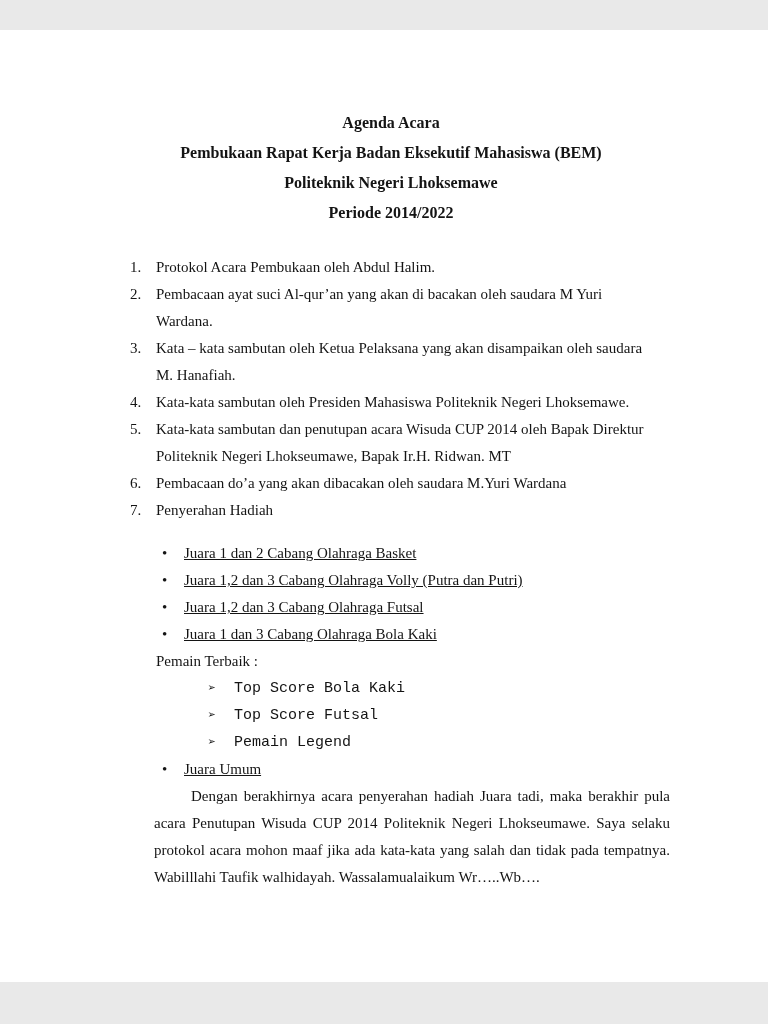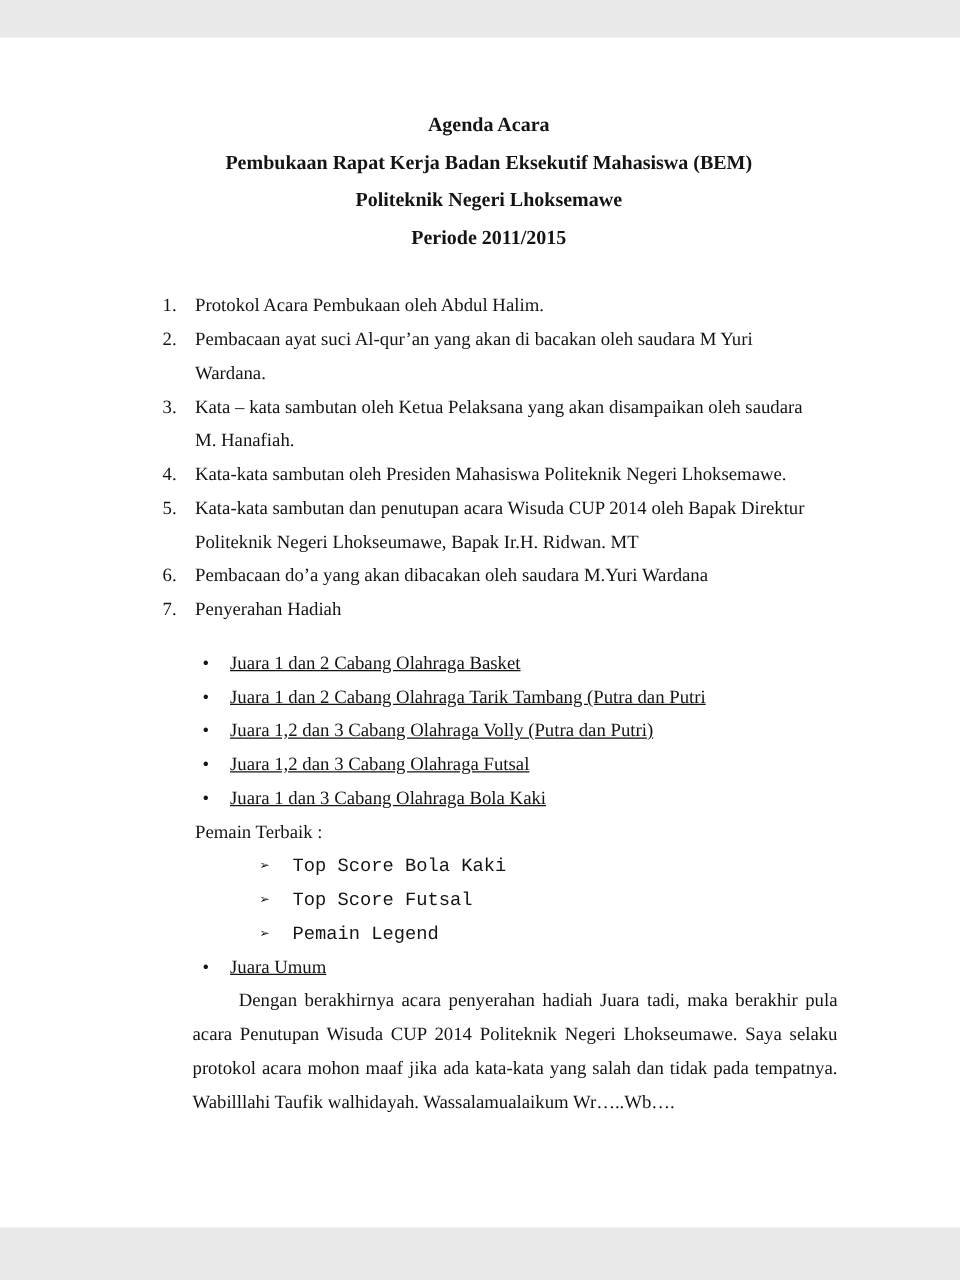--- a/index.html
+++ b/index.html
@@ -17,21 +17,21 @@
     background: #e9e9e9;
     overflow: hidden;
   }
   .page {
     position: absolute;
     top: 30px;
     left: 0;
     width: 768px;
     height: 952px;
     background: #ffffff;
-    padding: 56px 98px 0 112px;
+    padding: 78px 98px 0 112px;
     box-sizing: border-box;
   }
   .title-block {
     text-align: center;
     font-weight: bold;
     font-size: 16px;
     line-height: 30px;
     margin-bottom: 26px;
   }
   .content {
@@ -96,38 +96,37 @@
 </head>
 <body>
 
 <div class="viewer">
   <div class="page">
 
     <div class="title-block">
       <div>Agenda Acara</div>
       <div>Pembukaan Rapat Kerja Badan Eksekutif Mahasiswa (BEM)</div>
       <div>Politeknik Negeri Lhoksemawe</div>
-      <div>Periode 2011/2015</div>
+      <div>Periode 2014/2022</div>
     </div>
 
     <div class="content">
 
       <ol class="agenda">
         <li>Protokol Acara Pembukaan oleh Abdul Halim.</li>
         <li>Pembacaan ayat suci Al-qur’an yang akan di bacakan oleh saudara M Yuri Wardana.</li>
         <li>Kata – kata sambutan oleh Ketua Pelaksana yang akan disampaikan oleh saudara M. Hanafiah.</li>
         <li>Kata-kata sambutan oleh Presiden Mahasiswa Politeknik Negeri Lhoksemawe.</li>
         <li>Kata-kata sambutan  dan penutupan acara Wisuda CUP  2014 oleh Bapak Direktur Politeknik Negeri Lhokseumawe, Bapak Ir.H. Ridwan. MT</li>
         <li>Pembacaan do’a yang akan dibacakan oleh saudara M.Yuri Wardana</li>
         <li>Penyerahan Hadiah</li>
       </ol>
 
       <ul class="prizes">
         <li>Juara 1 dan 2 Cabang Olahraga Basket</li>
-        <li>Juara 1 dan 2 Cabang Olahraga Tarik Tambang (Putra dan Putri</li>
         <li>Juara 1,2 dan 3 Cabang Olahraga Volly (Putra dan Putri)</li>
         <li>Juara 1,2 dan 3 Cabang Olahraga Futsal</li>
         <li>Juara 1 dan 3 Cabang Olahraga Bola Kaki</li>
       </ul>
 
       <div class="sub-label">Pemain Terbaik :</div>
 
       <ul class="best">
         <li>Top Score Bola Kaki</li>
         <li>Top Score Futsal</li>

